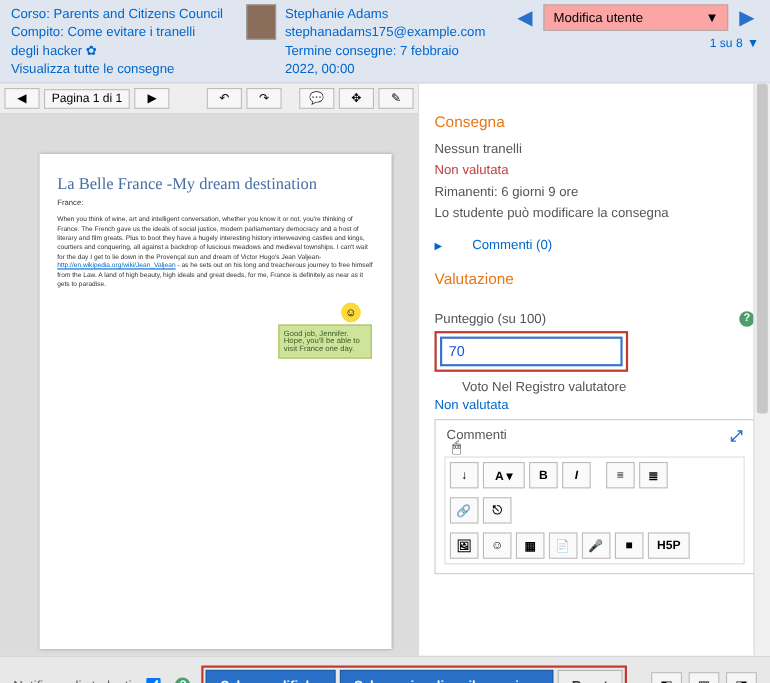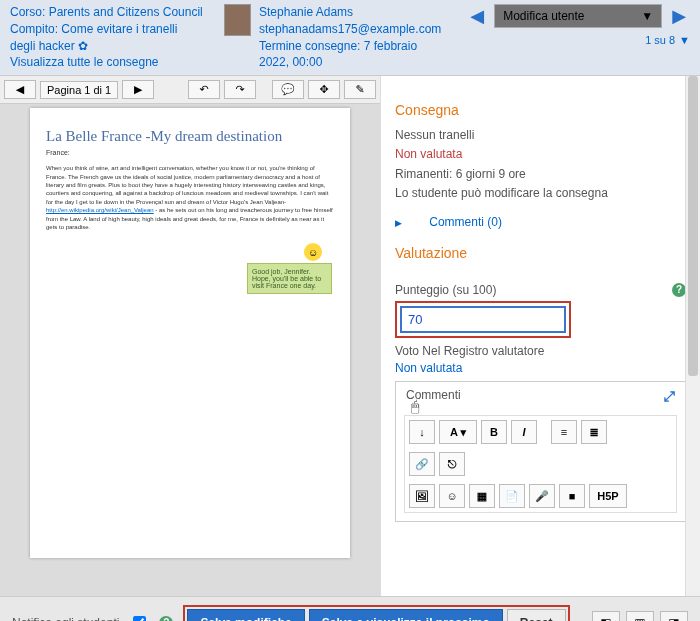--- a/index.html
+++ b/index.html
@@ -49,21 +49,21 @@
     .header-right {
       display: flex;
       flex-direction: column;
       gap: 6px;
       align-items: flex-end;
     }
     .user-select {
       width: 150px;
       padding: 4px 8px;
       border: 1px solid #aaa;
-      background: #737373;
+      background: #fca5a5;
       display: flex;
       justify-content: space-between;
       align-items: center;
       cursor: pointer;
     }
     .nav-arrow {
       color: #2970c9;
       font-size: 18px;
       padding: 0 4px;
       cursor: pointer;
@@ -102,21 +102,21 @@
       border: 1px solid #bbb;
       background: #f7f7f7;
       padding: 2px 6px;
       cursor: pointer;
       font-size: 11px;
       min-width: 18px;
       text-align: center;
     }
     .pdf-area {
       flex: 1;
-      padding: 4px;
+      padding: 36px;
       overflow: hidden;
       position: relative;
     }
     .pdf-page {
       background: white;
       width: 320px;
       height: 450px;
       margin: 0 auto;
       box-shadow: 0 0 3px rgba(0,0,0,0.3);
       padding: 20px 16px;
@@ -416,21 +416,21 @@
 
     <h4>Valutazione</h4>
     <div class="field-label">
       <span>Punteggio (su 100)</span>
       <span class="help-icon">?</span>
     </div>
     <div class="grade-input-wrap">
       <input class="grade-input" value="70" style="">
     </div>
     <span class="cursor-img">🖱</span>
-    <div class="info-line" style="margin-top:4px;">Voto Nel Registro valutatore</div>
+    <div class="info-line" style="margin-top:4px;margin-left:25px;">Voto Nel Registro valutatore</div>
     <a href="#" class="link-blue">Non valutata</a>
 
     <div class="editor-box">
       <div class="editor-head">
         <span>Commenti</span>
         <span class="expand-ic">⤢</span>
       </div>
       <div class="ed-toolbar">
         <span class="ed-btn">↓</span>
         <span class="ed-btn wide">A ▾</span>

